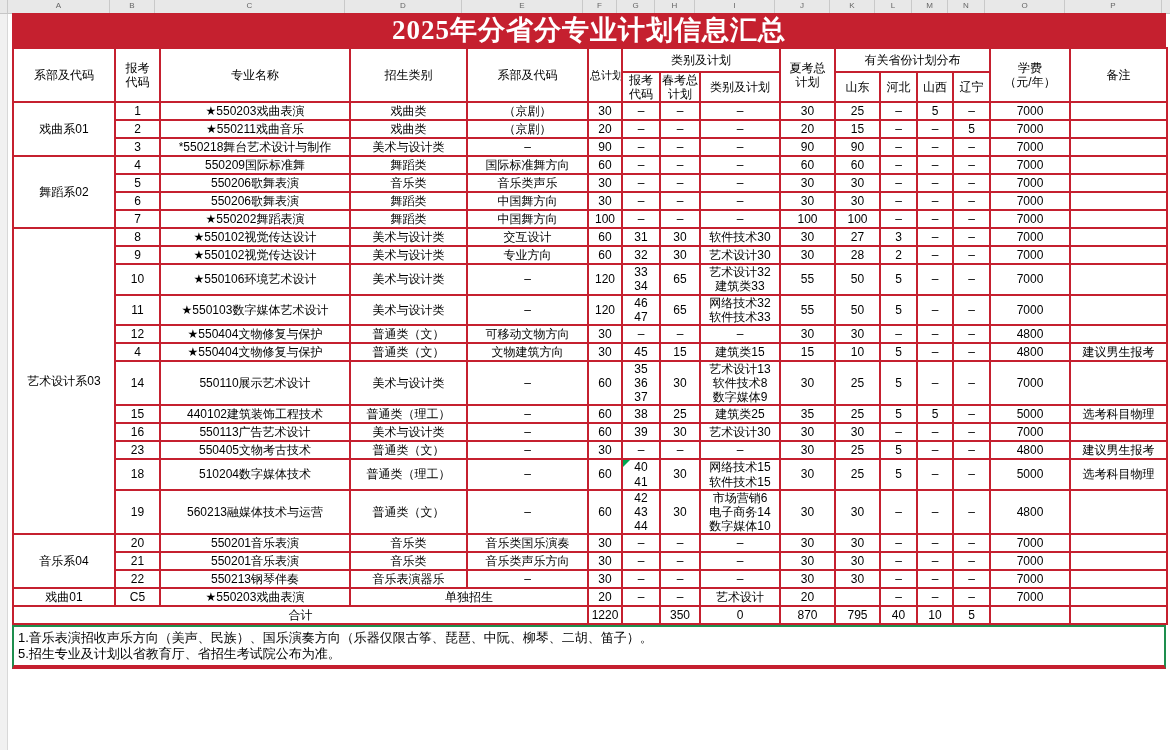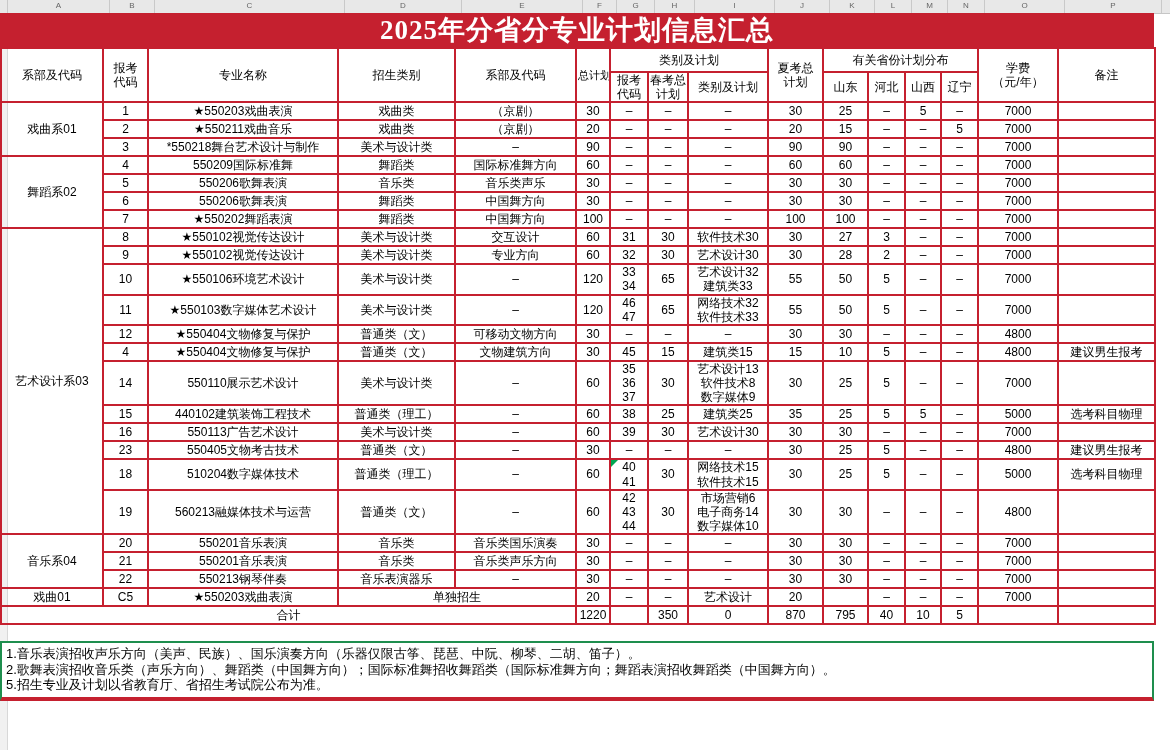--- a/index.html
+++ b/index.html
@@ -5,36 +5,36 @@
   html,body{margin:0;padding:0;background:#fff;}
   #screen{position:relative;width:1170px;height:750px;background:#fff;overflow:hidden;
           font-family:"Liberation Sans","DejaVu Sans",sans-serif;color:#000;}
   
   #col-strip{position:absolute;left:0;top:0;width:1170px;height:13px;background:#e8e8e8;
              border-bottom:1px solid #c6c6c6;display:flex;}
   .strip-cell{box-sizing:border-box;border-right:1px solid #c9c9c9;font-size:8px;color:#666;
               text-align:center;line-height:12px;overflow:hidden;}
   #row-gutter{position:absolute;left:0;top:13px;width:8px;height:737px;background:#f1f1f1;
               border-right:1px solid #d8d8d8;box-sizing:border-box;}
-  #sheet{position:absolute;left:0;top:13px;width:1154px;}
+  #sheet{position:absolute;left:12px;top:13px;width:1154px;}
   
   #title-bar{height:34px;background:#C5202F;color:#fff;display:flex;align-items:center;justify-content:center;
              font-family:"Liberation Serif","DejaVu Serif",serif;font-weight:bold;font-size:27px;letter-spacing:1px;}
   
   table{border-collapse:collapse;table-layout:fixed;width:1154px;}
   td,th{box-sizing:border-box;border:2px solid #C5202F;font-size:12px;font-weight:normal;
         text-align:center;vertical-align:middle;padding:0 1px;line-height:1.18;overflow:hidden;
         position:relative;}
   thead tr.h1{height:24px;} thead tr.h2{height:30px;}
   tbody tr{height:18px;}
   .pre{white-space:pre-line;}
   td.flag::before{content:"";position:absolute;top:0;left:0;width:0;height:0;
                   border-top:7px solid #00A550;border-right:7px solid transparent;}
   
-  #notes-box{box-sizing:border-box;width:1154px;margin-top:16px;
+  #notes-box{box-sizing:border-box;width:1154px;margin-top:0;
              border:2px solid #1E8E4E;border-bottom:4px solid #C5202F;
              padding:3px 4px 4px 4px;background:#fff;}
   .note-line{font-size:13px;line-height:15.5px;text-align:left;color:#000;}
 </style>
 </head>
 <body>
 
 <div id="screen">
   <div id="row-gutter"></div>
   <div id="col-strip">
@@ -532,17 +532,16 @@
             <td class="pre">10</td>
             <td class="pre">5</td>
             <td class="pre"></td>
             <td class="pre"></td>
           </tr>
         </tbody>
     </table>
 
     <div id="notes-box">
       <div class="note-line">1.音乐表演招收声乐方向（美声、民族）、国乐演奏方向（乐器仅限古筝、琵琶、中阮、柳琴、二胡、笛子）。</div>
-      <div class="note-line">2.歌舞表演招收音乐类（声乐方向）、舞蹈类（中国舞方向）；国际标准舞招收舞蹈类（国际标准舞方向；舞蹈表演招收舞蹈类（中国舞方向）。</div>
       <div class="note-line">5.招生专业及计划以省教育厅、省招生考试院公布为准。</div>
     </div>
   </div>
 </div>
 
 </body></html>

